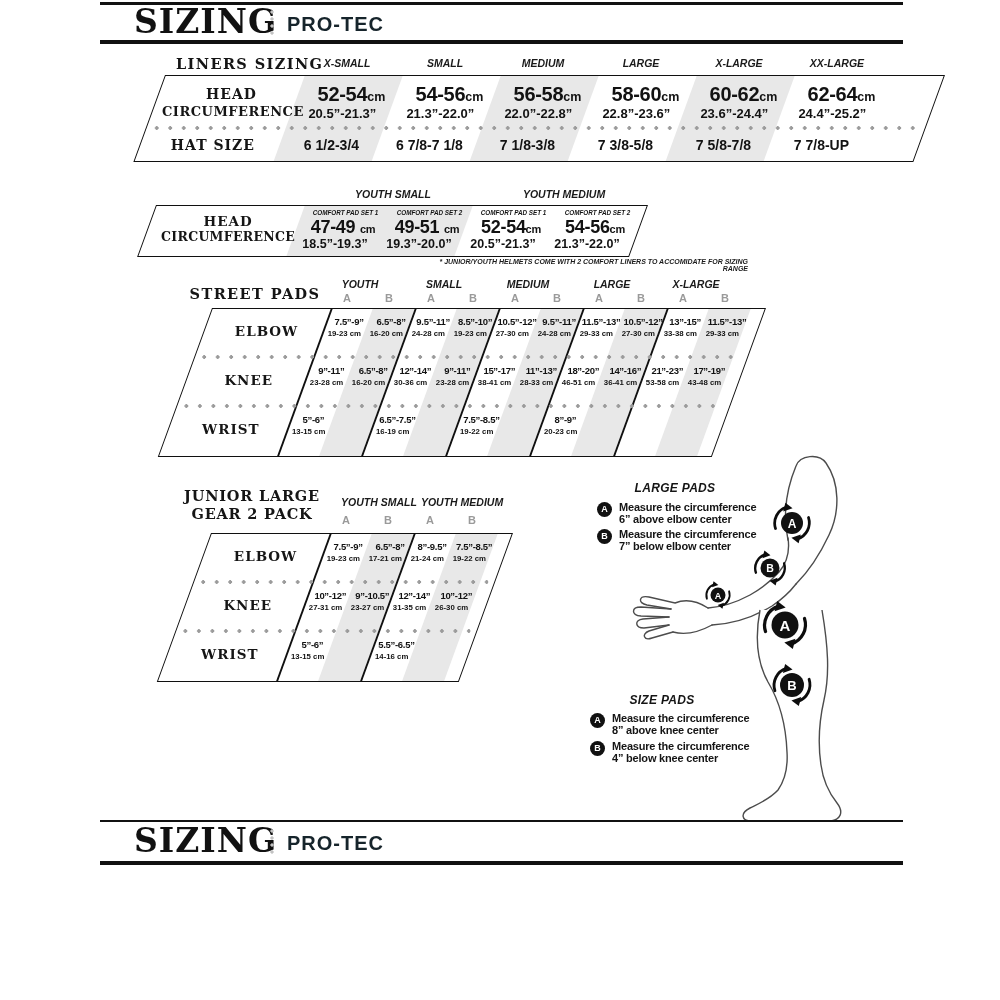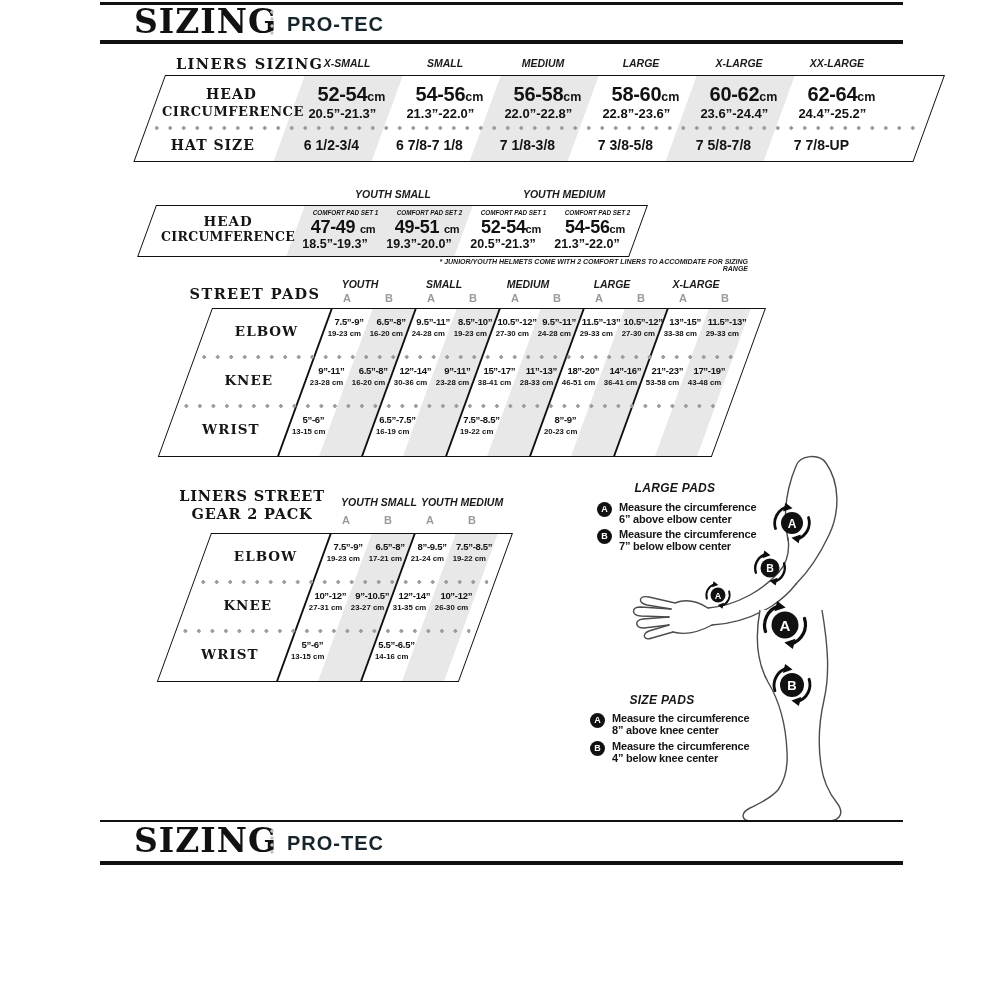--- a/index.html
+++ b/index.html
@@ -222,21 +222,21 @@
     <div class="usk cin" style="left:118px;top:105px;width:42px;">5”-6”</div>
     <div class="usk ccm" style="left:118px;top:118px;width:42px;">13-15 cm</div>
     <div class="usk cin" style="left:202px;top:105px;width:42px;">6.5”-7.5”</div>
     <div class="usk ccm" style="left:202px;top:118px;width:42px;">16-19 cm</div>
     <div class="usk cin" style="left:286px;top:105px;width:42px;">7.5”-8.5”</div>
     <div class="usk ccm" style="left:286px;top:118px;width:42px;">19-22 cm</div>
     <div class="usk cin" style="left:370px;top:105px;width:42px;">8”-9”</div>
     <div class="usk ccm" style="left:370px;top:118px;width:42px;">20-23 cm</div>
   </div>
 
-  <div class="sec-title" style="left:172px;top:487px;width:160px;text-align:center;letter-spacing:0.8px;">LINERS STREET</div>
+  <div class="sec-title" style="left:172px;top:487px;width:160px;text-align:center;letter-spacing:0.8px;">JUNIOR LARGE</div>
   <div class="sec-title" style="left:172px;top:505px;width:160px;text-align:center;letter-spacing:0.8px;">GEAR 2 PACK</div>
   <div class="colhead" style="left:319px;top:496px;width:120px;">YOUTH SMALL</div>
   <div class="colhead" style="left:402px;top:496px;width:120px;">YOUTH MEDIUM</div>
   <div class="ab" style="left:325px;top:514px;width:42px;">A</div>
   <div class="ab" style="left:367px;top:514px;width:42px;">B</div>
   <div class="ab" style="left:409px;top:514px;width:42px;">A</div>
   <div class="ab" style="left:451px;top:514px;width:42px;">B</div>
 
   <div class="tbl" style="left:211px;top:533px;width:300px;height:147px;">
     <div class="shade" style="left:160px;width:42px;"></div>

